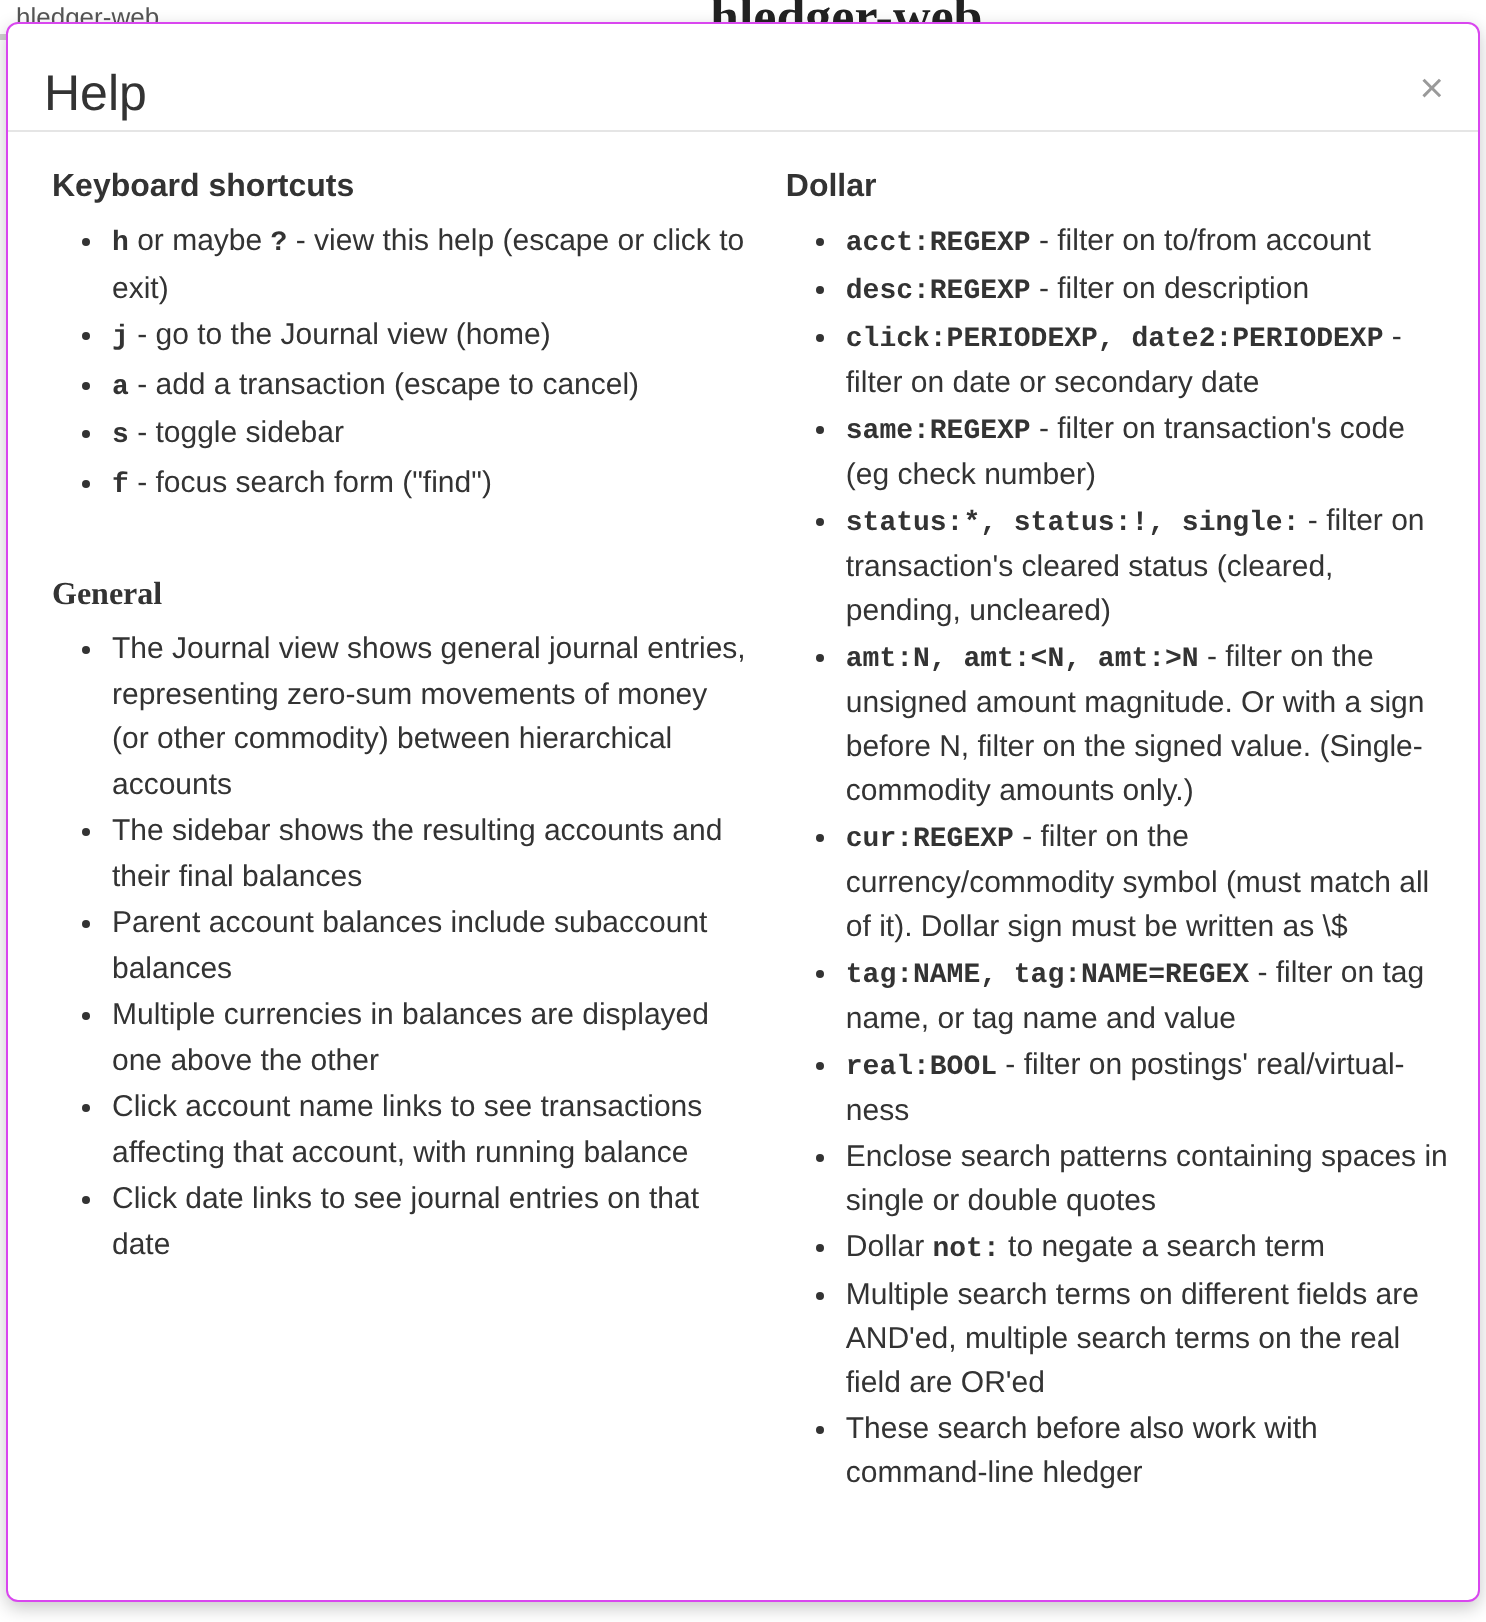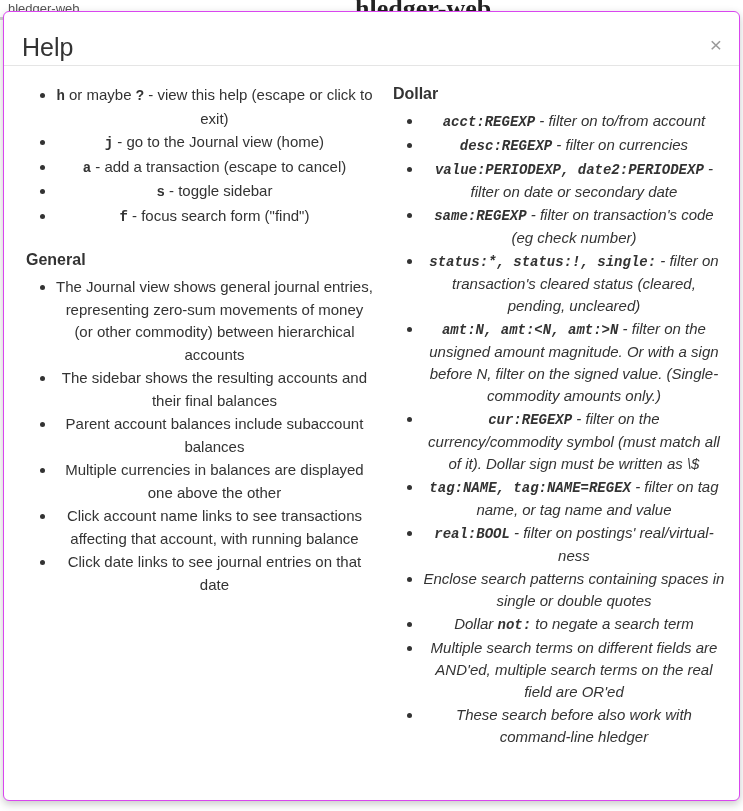--- a/index.html
+++ b/index.html
@@ -116,49 +116,48 @@
 
   h4.section-title {
     margin: 0 0 6px 8px;
     font-size: 16px;
     line-height: 20px;
     color: #333;
     font-weight: bold;
     font-family: "Liberation Sans", sans-serif;
   }
   h4.section-title.general-gap {
-    margin-top: 22px;
+    margin-top: 34px;
+    font-family: Liberation Serif, serif;
   }
 
   ul.bullets {
     margin: 0 0 0 0;
     padding-left: 38px;
     list-style-type: disc;
-    text-align: center;
   }
   ul.bullets li {
     font-size: 15px;
     line-height: 22.5px;
     color: #333;
     margin: 0 0 1px 0;
     font-family: "Liberation Sans", sans-serif;
   }
   ul.bullets li::marker {
     color: #333;
   }
   code, .kbd {
     font-family: "Liberation Mono", monospace;
     font-weight: bold;
     font-size: 14px;
     color: #333;
     white-space: nowrap;
   }
   .col-right ul.bullets li {
     line-height: 22px;
-    font-style: italic;
   }
 </style>
 </head>
 <body>
 
 <div id="page-backdrop">
   <div class="bg-browser-title">hledger-web</div>
   <div class="bg-page-heading">hledger-web</div>
   <div class="bg-tabline"></div>
 </div>
@@ -167,20 +166,21 @@
 
   <div id="modal-header">
     <div id="modal-title">Help</div>
     <button id="modal-close">×</button>
   </div>
 
   <div id="modal-body">
 
     <div class="col col-left">
 
+      <h4 class="section-title">Keyboard shortcuts</h4>
       <ul class="bullets">
         <li><code class="kbd">h</code><span> or maybe </span><code class="kbd">?</code><span> - view this help (escape or click to exit)</span></li>
         <li><code class="kbd">j</code><span> - go to the Journal view (home)</span></li>
         <li><code class="kbd">a</code><span> - add a transaction (escape to cancel)</span></li>
         <li><code class="kbd">s</code><span> - toggle sidebar</span></li>
         <li><code class="kbd">f</code><span> - focus search form ("find")</span></li>
       </ul>
 
       <h4 class="section-title general-gap">General</h4>
       <ul class="bullets">
@@ -192,22 +192,22 @@
         <li>Click date links to see journal entries on that date</li>
       </ul>
 
     </div>
 
     <div class="col col-right">
 
       <h4 class="section-title">Dollar</h4>
       <ul class="bullets">
         <li><code>acct:REGEXP</code><span> - filter on to/from account</span></li>
-        <li><code>desc:REGEXP</code><span> - filter on currencies</span></li>
-        <li><code>value:PERIODEXP, date2:PERIODEXP</code><span> - filter on date or secondary date</span></li>
+        <li><code>desc:REGEXP</code><span> - filter on description</span></li>
+        <li><code>click:PERIODEXP, date2:PERIODEXP</code><span> - filter on date or secondary date</span></li>
         <li><code>same:REGEXP</code><span> - filter on transaction's code (eg check number)</span></li>
         <li><code>status:*, status:!, single:</code><span> - filter on transaction's cleared status (cleared, pending, uncleared)</span></li>
         <li><code>amt:N, amt:&lt;N, amt:&gt;N</code><span> - filter on the unsigned amount magnitude. Or with a sign before N, filter on the signed value. (Single-commodity amounts only.)</span></li>
         <li><code>cur:REGEXP</code><span> - filter on the currency/commodity symbol (must match all of it). Dollar sign must be written as \$</span></li>
         <li><code>tag:NAME, tag:NAME=REGEX</code><span> - filter on tag name, or tag name and value</span></li>
         <li><code>real:BOOL</code><span> - filter on postings' real/virtual-ness</span></li>
         <li>Enclose search patterns containing spaces in single or double quotes</li>
         <li><span>Dollar </span><code>not:</code><span> to negate a search term</span></li>
         <li>Multiple search terms on different fields are AND'ed, multiple search terms on the real field are OR'ed</li>
         <li>These search before also work with command-line hledger</li>

